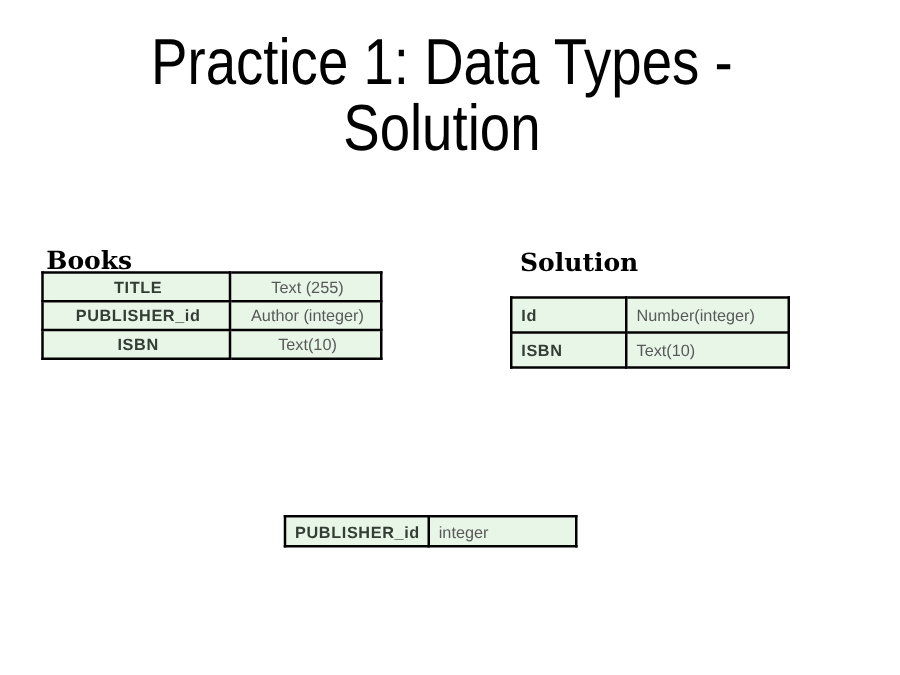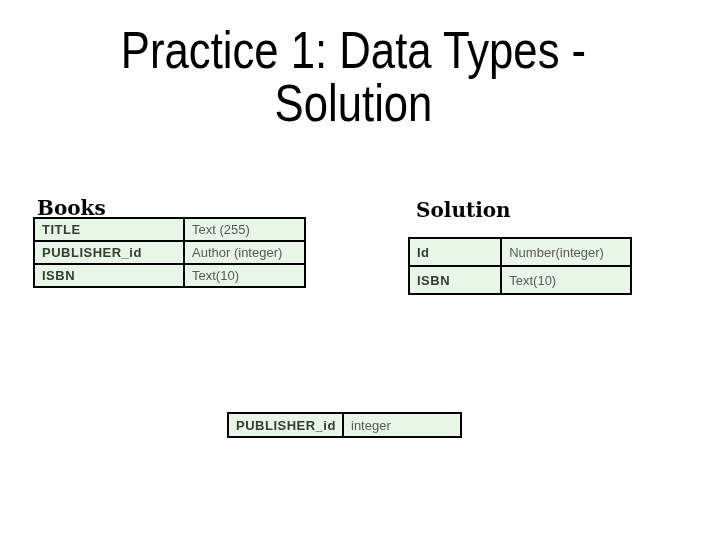--- a/index.html
+++ b/index.html
@@ -60,21 +60,21 @@
     overflow: hidden;
   }
   td.field {
     font-weight: bold;
     color: #333d33;
     letter-spacing: 0.5px;
   }
   td.type { color: #595959; margin-left: 27px; }
 
   #books-table { left: 33px; top: 217px; }
-  #books-table td { height: 23px; }
+  #books-table td { height: 23px; text-align: center; }
   #books-table td.field { width: 150px; }
   #books-table td.type  { width: 121px; }
 
   #authors-table { left: 408px; top: 237px; }
   #authors-table td { height: 28px; }
   #authors-table td.field { width: 99px; }
   #authors-table td.type  { width: 133px; }
 
   #publishers-table { left: 227px; top: 412px; }
   #publishers-table td { height: 24px; }

